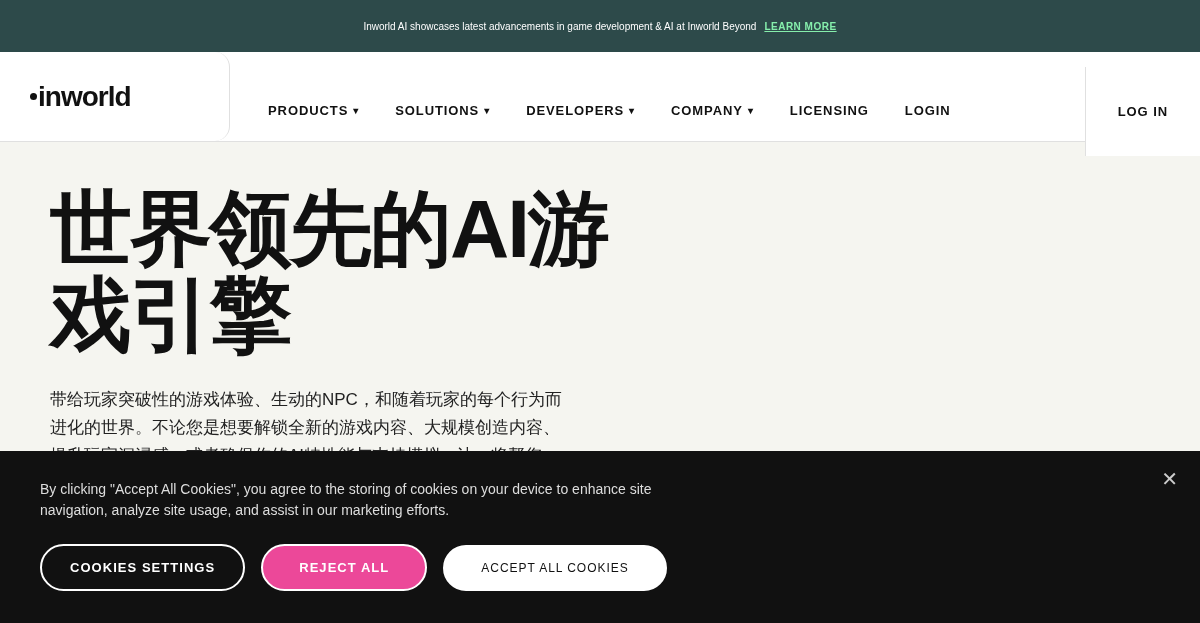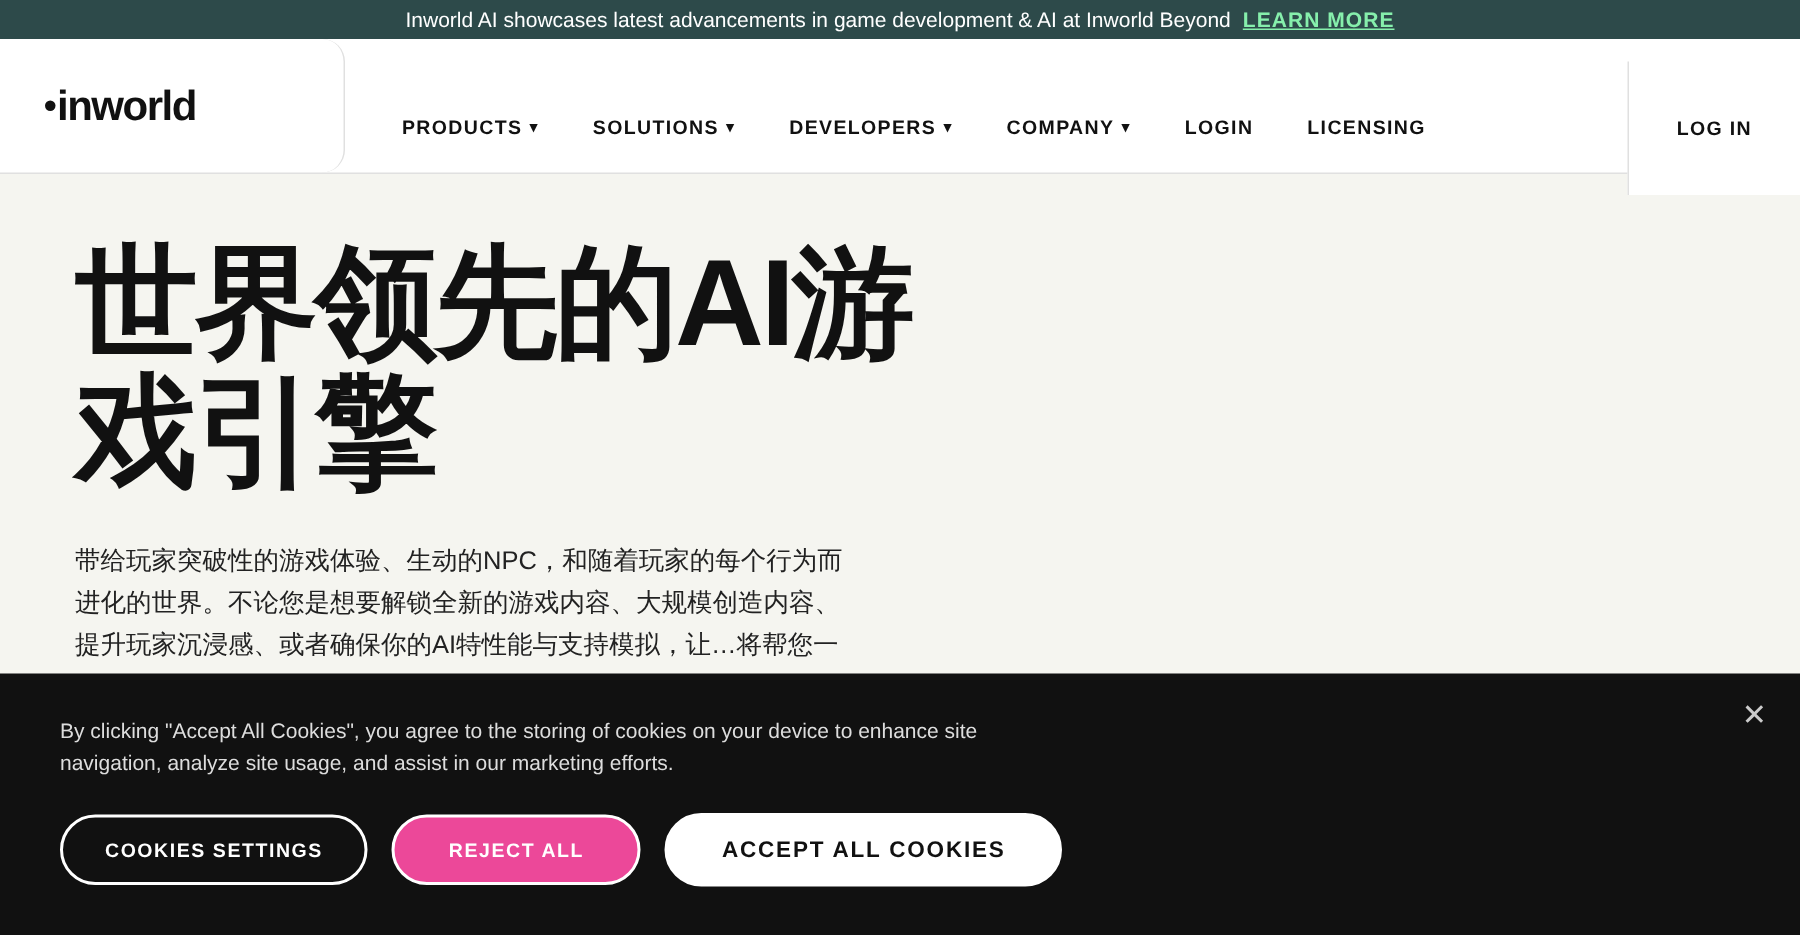--- a/index.html
+++ b/index.html
@@ -4,26 +4,26 @@
   <style>
     * { margin: 0; padding: 0; box-sizing: border-box; }
     body { font-family: -apple-system, BlinkMacSystemFont, 'Segoe UI', sans-serif; background: #f5f5f0; overflow: hidden; }
 
     
     .top-banner {
       background: #2d4a4a;
       color: #fff;
       text-align: center;
       padding: 10px 20px;
-      font-size: 14px;
+      font-size: 10px;
       display: flex;
       align-items: center;
       justify-content: center;
       gap: 8px;
-      height: 26px;
+      height: 52px;
     }
     .top-banner a {
       color: #86efac;
       font-weight: 700;
       text-decoration: underline;
       letter-spacing: 0.05em;
     }
 
     
     .navbar {
@@ -193,22 +193,22 @@
       cursor: pointer;
       text-transform: uppercase;
       white-space: nowrap;
     }
     .btn-accept {
       background: #fff;
       color: #111;
       border: 2px solid #fff;
       border-radius: 100px;
       padding: 14px 36px;
-      font-size: 15px;
-      font-weight: 700;
+      font-size: 12px;
+      font-weight: 400;
       letter-spacing: 0.08em;
       cursor: pointer;
       text-transform: uppercase;
       white-space: nowrap;
     }
   </style>
 </head>
 <body>
 
 <div class="top-banner">
@@ -233,24 +233,24 @@
     </div>
     <div class="nav-item">
       <span>DEVELOPERS</span>
       <span class="nav-chevron">▾</span>
     </div>
     <div class="nav-item">
       <span>COMPANY</span>
       <span class="nav-chevron">▾</span>
     </div>
     <div class="nav-item">
+      <span>LICENSING</span>
+    </div>
+    <div class="nav-item">
       <span>LOGIN</span>
-    </div>
-    <div class="nav-item">
-      <span>LICENSING</span>
     </div>
   </div>
   <div class="nav-right">
     <div class="nav-cta">
       <span>LOG IN</span>
     </div>
   </div>
 </nav>
 
 <div class="main-content">

